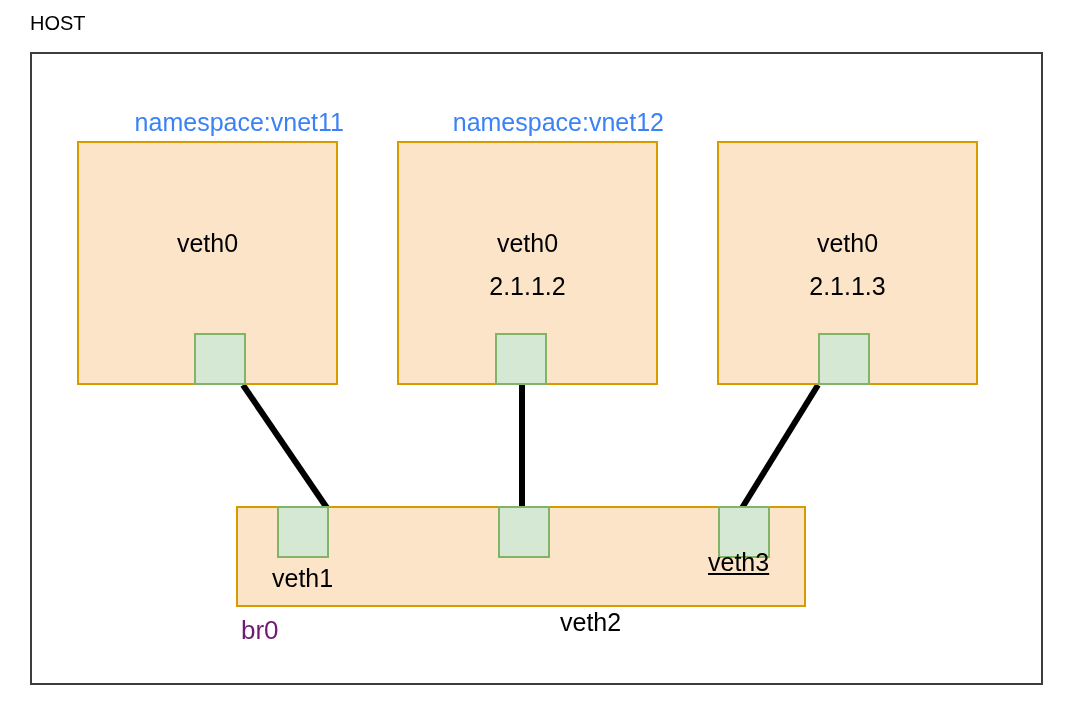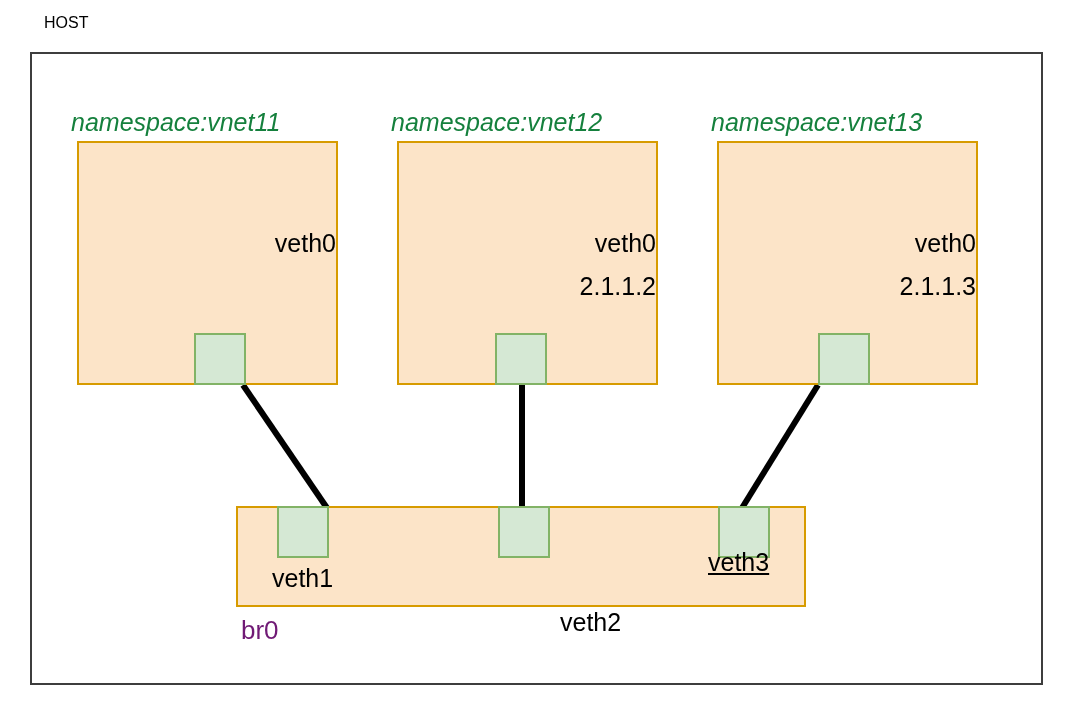--- a/index.html
+++ b/index.html
@@ -16,58 +16,57 @@
     position: relative;
     width: 1080px;
     height: 722px;
     background: #ffffff;
     overflow: hidden;
   }
 
   
   .host-label {
     position: absolute;
-    left: 44px;
+    left: 30px;
     top: 8px;
-    font-size: 16px;
+    font-size: 20px;
     line-height: 30px;
     color: #000000;
     white-space: nowrap;
   }
   .host-box {
     position: absolute;
     left: 30px;
     top: 52px;
     width: 1013px;
     height: 633px;
     border: 2px solid #3d3d3d;
     background: transparent;
     box-sizing: border-box;
   }
 
   
   .ns-label {
     position: absolute;
     font-size: 25px;
     line-height: 28px;
-    color: #15803d;
+    color: #3b82f6;
     white-space: nowrap;
-    text-align: left;
-    font-style: italic;
+    text-align: right;
   }
   .ns-box {
     position: absolute;
     background: #fce4c8;
     border: 2px solid #d79b00;
     box-sizing: border-box;
   }
   .ns-iface {
     position: absolute;
     width: 100%;
-    text-align: right;
+    text-align: center;
     font-size: 25px;
     line-height: 30px;
     color: #000000;
     white-space: nowrap;
   }
   .ns-iface.name { top: 85px; }
   .ns-iface.addr { top: 128px; }
 
   
   .port {
@@ -136,21 +135,20 @@
   </div>
   <div class="port" id="ns-port-0" style="left: 194px; top: 333px; width: 52px; height: 52px; background: rgb(213, 232, 212); border-color: rgb(130, 179, 102);"></div>
 
   <div class="ns-label" id="ns-label-1" style="left: 391px; top: 108px; width: 273px;">namespace:vnet12</div>
   <div class="ns-box" id="ns-box-1" style="left: 397px; top: 141px; width: 261px; height: 244px; background: rgb(252, 228, 200); border-color: rgb(215, 155, 0);">
     <div class="ns-iface name">veth0</div>
     <div class="ns-iface addr">2.1.1.2</div>
   </div>
   <div class="port" id="ns-port-1" style="left: 495px; top: 333px; width: 52px; height: 52px; background: rgb(213, 232, 212); border-color: rgb(130, 179, 102);"></div>
 
-  <div class="ns-label" id="ns-label-2" style="left: 711px; top: 108px; width: 273px;">namespace:vnet13</div>
   <div class="ns-box" id="ns-box-2" style="left: 717px; top: 141px; width: 261px; height: 244px; background: rgb(252, 228, 200); border-color: rgb(215, 155, 0);">
     <div class="ns-iface name">veth0</div>
     <div class="ns-iface addr">2.1.1.3</div>
   </div>
   <div class="port" id="ns-port-2" style="left: 818px; top: 333px; width: 52px; height: 52px; background: rgb(213, 232, 212); border-color: rgb(130, 179, 102);"></div>
 
   <div class="bridge-box" id="bridge-box" style="left: 236px; top: 506px; width: 570px; height: 101px; background: rgb(252, 228, 200); border-color: rgb(215, 155, 0);"></div>
 
   <div class="port" id="br-port-0" style="left: 277px; top: 506px; width: 52px; height: 52px; background: rgb(213, 232, 212); border-color: rgb(130, 179, 102);"></div>
   <div class="port" id="br-port-1" style="left: 498px; top: 506px; width: 52px; height: 52px; background: rgb(213, 232, 212); border-color: rgb(130, 179, 102);"></div>

